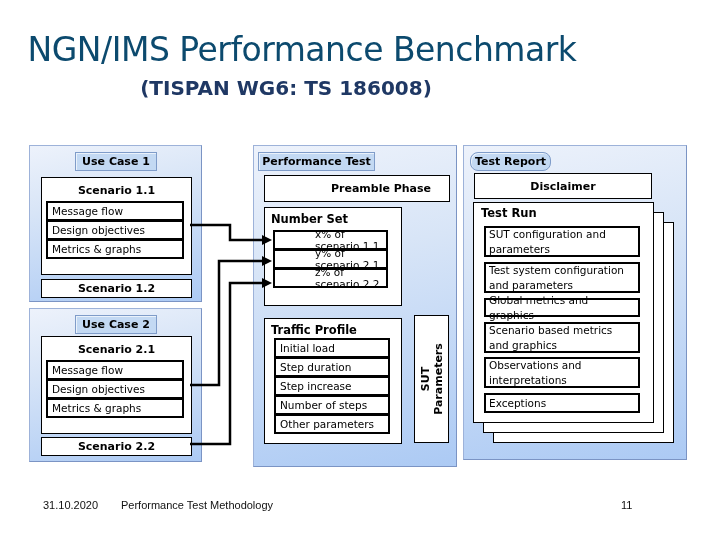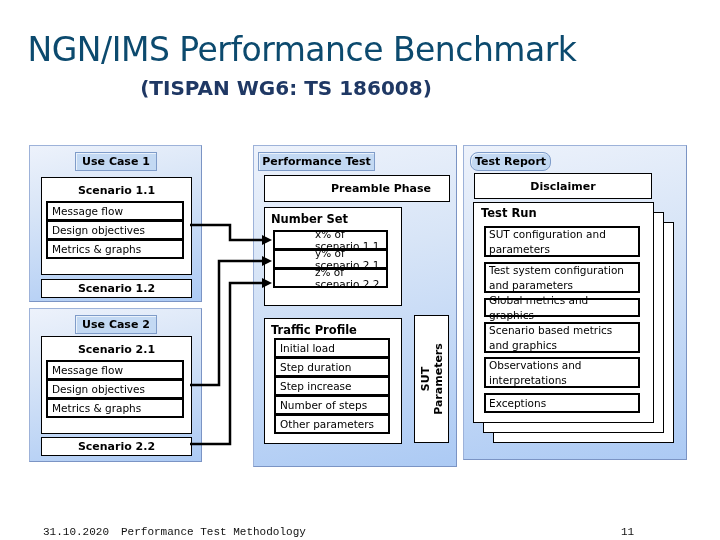--- a/index.html
+++ b/index.html
@@ -77,21 +77,21 @@
   #tr-r2{top:262px;height:31px;}
   #tr-r3{top:298px;height:19px;}
   #tr-r4{top:322px;height:31px;}
   #tr-r5{top:357px;height:31px;}
   #tr-r6{top:393px;height:20px;}
 
   
   #connectors{position:absolute;left:0;top:0;width:720px;height:540px;pointer-events:none;}
 
   
-  .footer-text{position:absolute;font-family:Liberation Mono, monospace;font-size:11px;color:#111;top:526px;}
+  .footer-text{position:absolute;font-family:Liberation Sans, sans-serif;font-size:11px;color:#111;top:499px;}
   #footer-date{left:43px;}
   #footer-title{left:121px;}
   #footer-page{left:621px;}
 </style>
 </head>
 <body>
 
 <div class="slide">
 
   <div class="slide-title">NGN/IMS Performance Benchmark</div>

